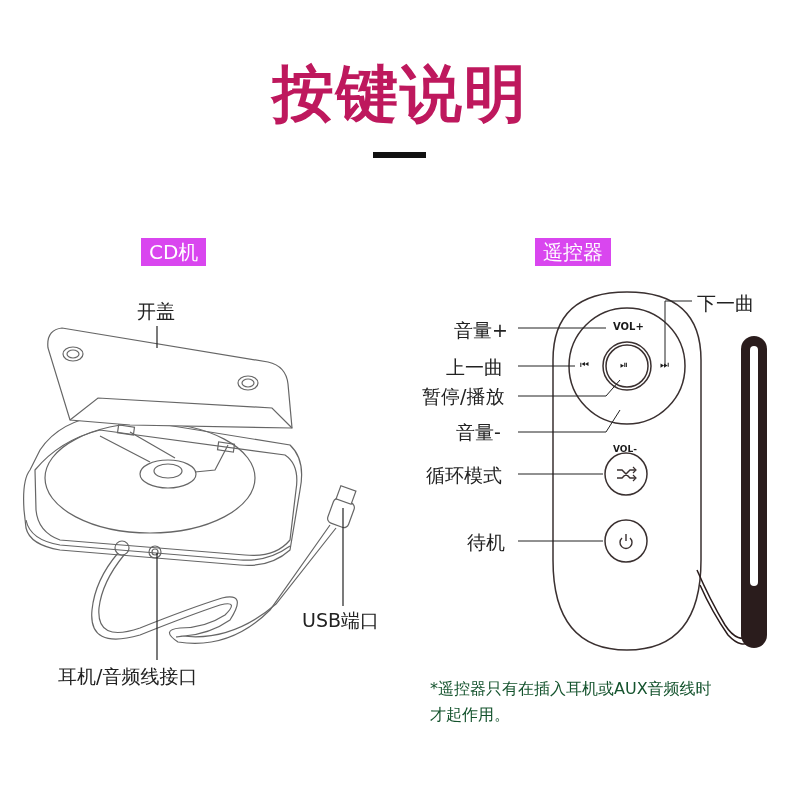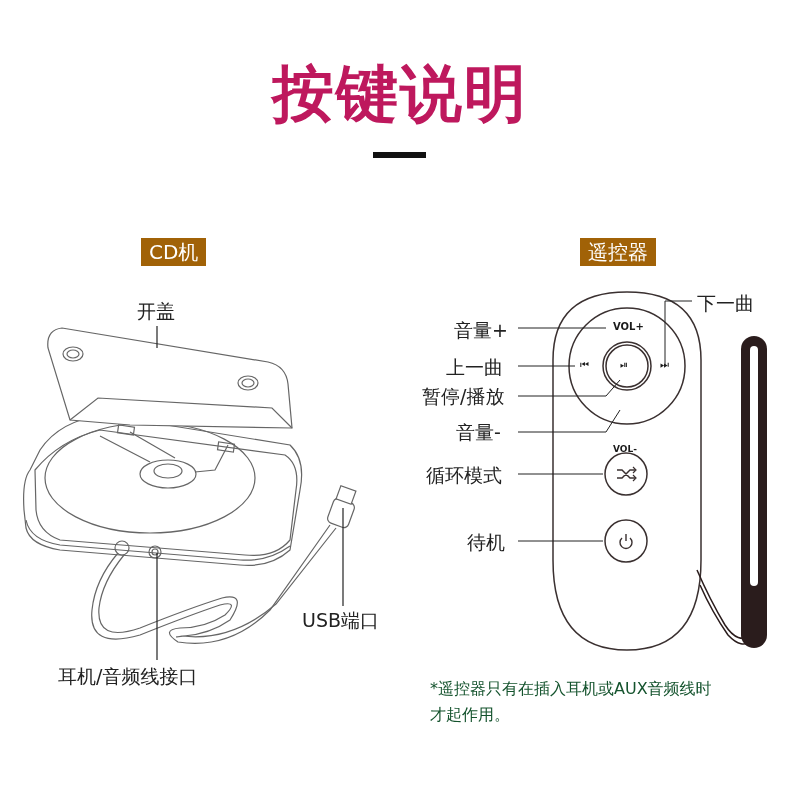--- a/index.html
+++ b/index.html
@@ -1,32 +1,32 @@
 <!DOCTYPE html>
 <html><head>
 <meta charset="utf-8">
 <style>
   html,body{margin:0;padding:0;background:#fff;}
   body{width:800px;height:800px;position:relative;overflow:hidden;font-family:"DejaVu Sans","Liberation Sans",sans-serif;color:#1a1a1a;}
   .abs{position:absolute;}
   .title{left:0;width:800px;top:58px;text-align:center;font-size:62px;font-weight:bold;letter-spacing:2px;color:#be185d;line-height:72px;}
   .title-bar{left:373px;top:152px;width:53px;height:6px;background:#111;}
-  .tag{background:#a16207;color:#fff;font-size:20px;line-height:28px;padding:0 8px;white-space:nowrap;}
+  .tag{background:#d946ef;color:#fff;font-size:20px;line-height:28px;padding:0 8px;white-space:nowrap;}
   .label{font-size:19px;line-height:24px;white-space:nowrap;color:#222;}
   .note{font-size:16px;line-height:26px;color:#14532d;}
   svg{position:absolute;left:0;top:0;}
 </style>
 </head>
 <body>
 
 <div class="abs title">按键说明</div>
 <div class="abs title-bar"></div>
 
 <div class="abs tag" style="left:141px;top:238px;">CD机</div>
-<div class="abs tag" style="left:580px;top:238px;">遥控器</div>
+<div class="abs tag" style="left:535px;top:238px;">遥控器</div>
 
 <svg width="800" height="800" viewBox="0 0 800 800">
 
   <g fill="none" stroke="#666" stroke-width="1.2">
 
     <path d="M30 470 Q22 480 24 510 L26 528 Q30 545 60 550 L240 565 Q270 568 290 550 L300 490 Q306 460 290 445 L105 415 Q60 420 40 450 Z" fill="#fff"></path>
     <path d="M26 520 Q30 540 60 545 L240 560 Q268 562 290 546"></path>
     <path d="M35 470 Q60 440 100 430 L285 455 Q300 465 296 490 L290 540 Q275 558 245 555 L60 540 Q38 532 36 510 Z"></path>
 
     <ellipse cx="150" cy="478" rx="105" ry="55"></ellipse>

